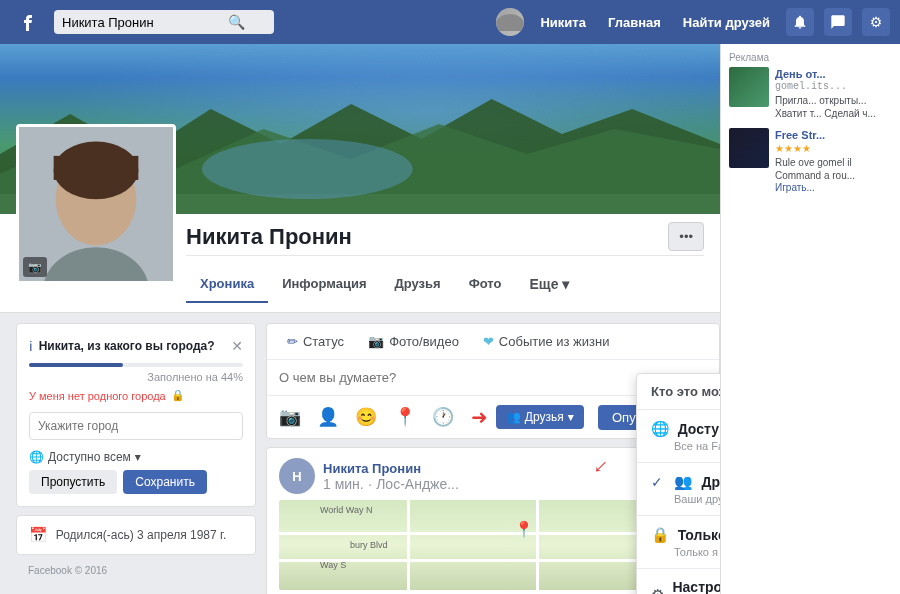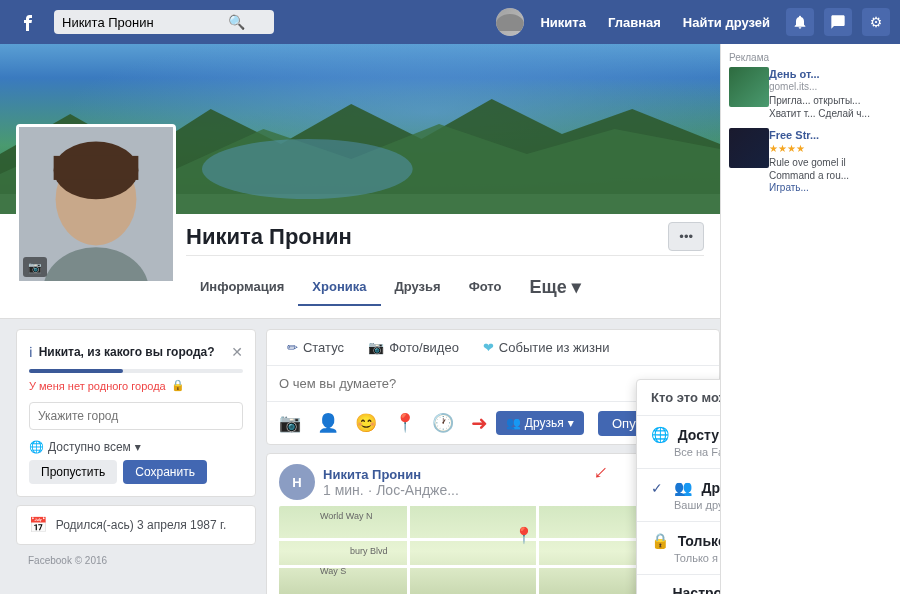--- a/index.html
+++ b/index.html
@@ -155,21 +155,21 @@
       font-size: 13px; font-weight: bold;
       color: #4b4f56; cursor: pointer;
       border-bottom: 2px solid transparent;
     }
     .tab-item.active {
       color: #3b5998;
       border-bottom: 2px solid #3b5998;
     }
     .tab-more {
       padding: 20px 14px;
-      font-size: 18px; font-weight: bold;
+      font-size: 14px; font-weight: bold;
       color: #4b4f56; cursor: pointer;
       display: flex; align-items: center; gap: 4px;
     }
 
     
     .content-area {
       display: flex;
       gap: 10px;
       padding: 10px 0 0 16px;
       height: calc(100% - 215px);
@@ -380,30 +380,30 @@
       flex-shrink: 0;
       padding: 0 8px;
       background: white;
       border-left: 1px solid #ddd;
       font-size: 11px;
     }
     .ad-section-title {
       font-size: 10px; color: #90949c; padding: 8px 0 4px;
     }
     .ad-item {
-      display: flex; margin-bottom: 8px; cursor: pointer;
+      display: flex; gap: 6px; margin-bottom: 8px; cursor: pointer;
     }
     .ad-thumb {
       width: 40px; height: 40px; background: #c8c8c8;
       flex-shrink: 0; border-radius: 2px;
     }
     .ad-thumb-green { background: linear-gradient(135deg, #2d6b3f, #4a9a6f); }
     .ad-thumb-dark { background: linear-gradient(135deg, #1a1a2e, #16213e); }
     .ad-title { font-size: 11px; font-weight: bold; color: #3b5998; line-height: 1.3; }
-    .ad-meta { font-size: 10px; color: #90949c; }
+    .ad-meta { font-size: 10px; color: #90949c; font-family: Liberation Mono, monospace; }
     .ad-stars { color: #f5a623; font-size: 10px; }
     .ad-desc { font-size: 10px; color: #4b4f56; line-height: 1.3; margin-top: 2px; }
     .ad-cta { font-size: 10px; color: #3b5998; cursor: pointer; }
 
     
     ::-webkit-scrollbar { display: none; }
   </style>
 </head>
 <body>
 
@@ -475,22 +475,22 @@
       </div>
 
       <div class="profile-name-row">
         <span class="profile-name">Никита Пронин</span>
         <div class="profile-actions">
           <button class="action-btn-secondary">•••</button>
         </div>
       </div>
 
       <div class="profile-tabs">
+        <div class="tab-item active">Хроника</div>
         <div class="tab-item">Информация</div>
-        <div class="tab-item active">Хроника</div>
         <div class="tab-item">Друзья</div>
         <div class="tab-item">Фото</div>
         <div class="tab-more">Еще ▾</div>
       </div>
     </div>
 
     <div class="content-area">
 
       <div class="left-panel">
 
@@ -498,20 +498,21 @@
           <div class="widget-header">
             <div style="display:flex;align-items:center;gap:6px;">
               <span style="color:#3b5998;font-size:14px;">ℹ</span>
               <span style="font-size:12px;font-weight:bold;color:#1d2129;">Никита, из какого вы города?</span>
             </div>
             <span class="close-x">✕</span>
           </div>
           <div class="progress-bar-container">
             <div class="progress-bar-fill"></div>
           </div>
+          <div class="progress-text">Заполнено на 44%</div>
           <div class="city-row">
             <span style="font-size:11px;color:#ef4444;">У меня нет родного города</span>
             <span style="color:#90949c;font-size:11px;">🔒</span>
           </div>
           <input class="city-input" type="text" placeholder="Укажите город" style="">
           <div class="privacy-row">
             <span>🌐</span>
             <span>Доступно всем</span>
             <span>▾</span>
           </div>

